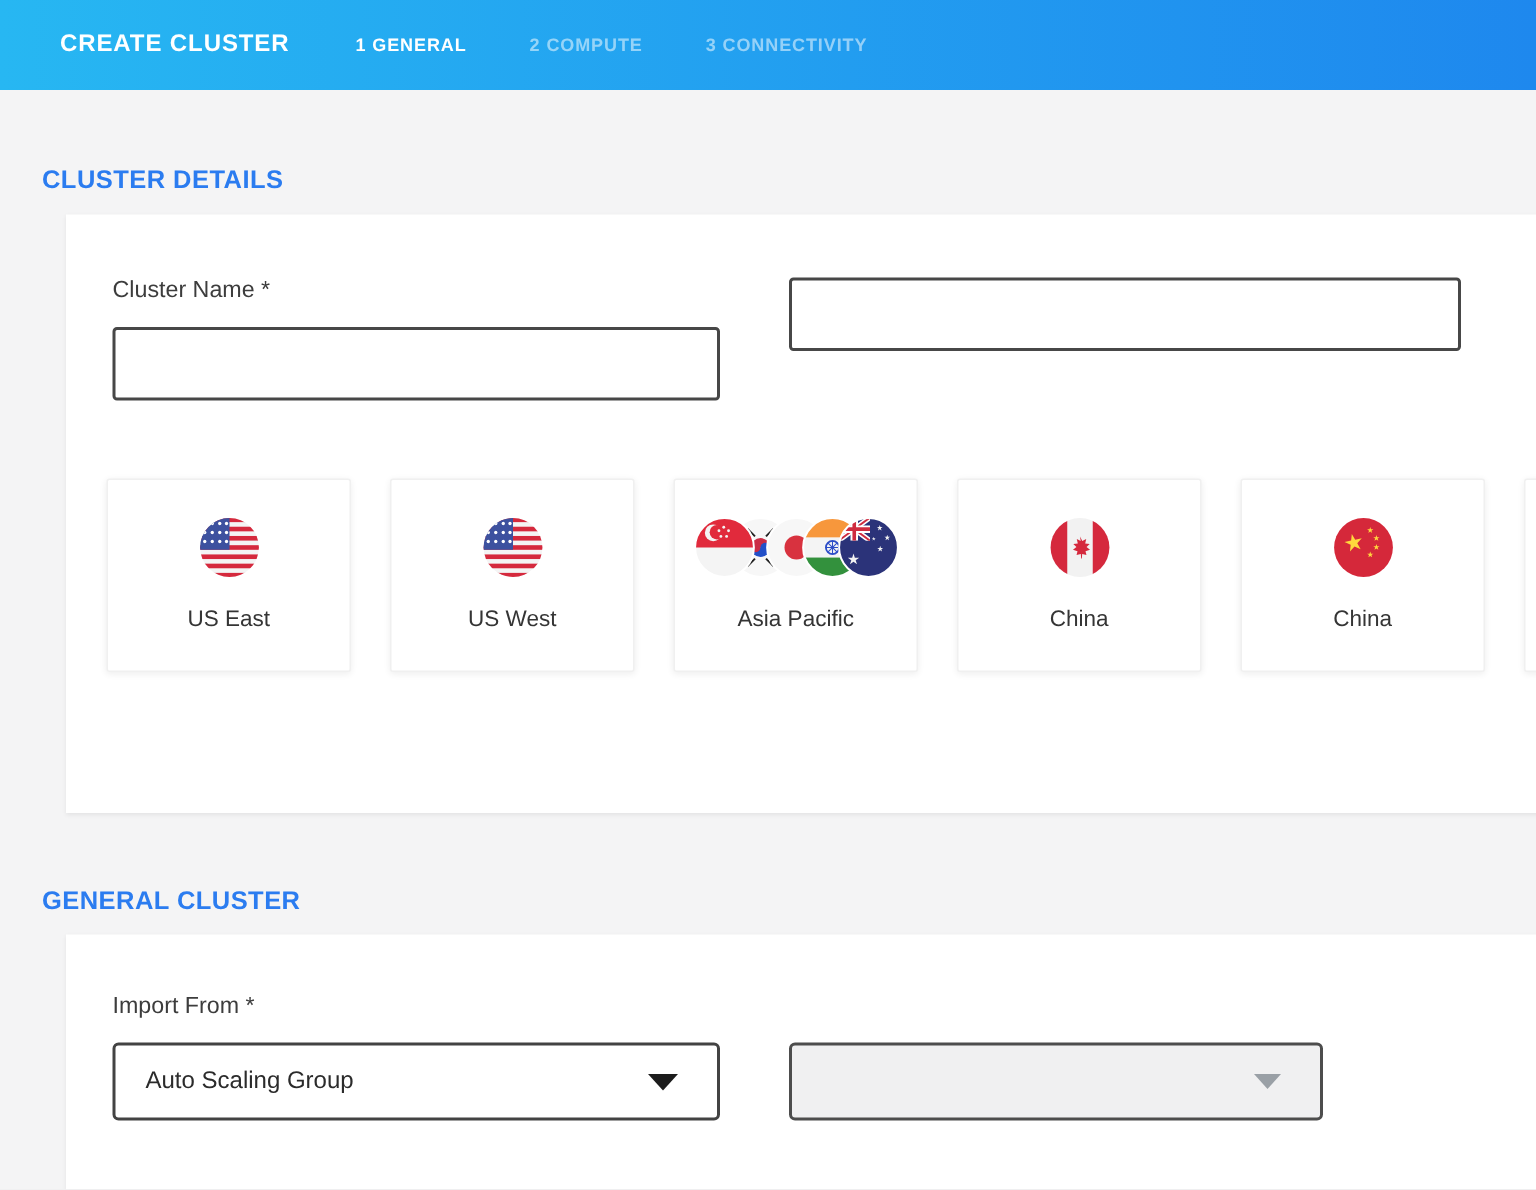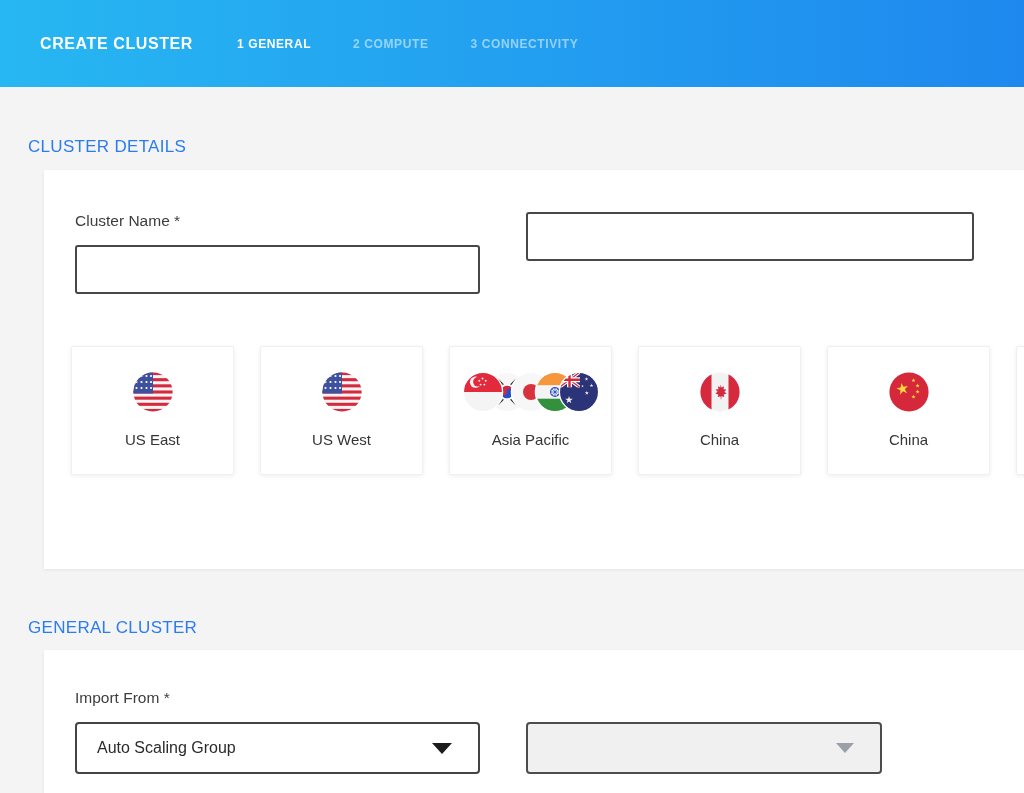--- a/index.html
+++ b/index.html
@@ -1,29 +1,29 @@
 <!DOCTYPE html>
 <html><head>
 <meta charset="utf-8">
 <style>
   * { margin:0; padding:0; box-sizing:border-box; }
   body { font-family:"Liberation Sans", sans-serif; background:#e9e9ea; }
   .screen { position:relative; width:1024px; height:793px; overflow:hidden; background:#f4f4f5; }
 
   
-  .topbar { height:87px; background:linear-gradient(90deg,#27b7f2 0%,#1e88ee 100%);
+  .topbar { height:60px; background:linear-gradient(90deg,#27b7f2 0%,#1e88ee 100%);
             display:flex; align-items:center; padding-left:40px; }
   .topbar-title { color:#fff; font-weight:bold; font-size:16px; letter-spacing:.6px; margin-right:44px; }
   .steps { display:flex; align-items:center; }
   .step { color:rgba(255,255,255,.52); font-weight:bold; font-size:12px; letter-spacing:.6px;
           margin-right:42px; cursor:pointer; white-space:nowrap; }
   .step.active { color:#fff; }
 
   
-  .section-heading { color:#2b7cf0; font-size:17px; font-weight:normal; letter-spacing:.3px;
+  .section-heading { color:#2b7cf0; font-size:17px; font-weight:bold; letter-spacing:.3px;
                      margin:0 0 0 28px; }
   .section-heading.first { padding-top:50px; }
   .section-heading.second { padding-top:49px; }
 
   
   .card { background:#fff; margin-left:44px; width:996px; box-shadow:0 1px 3px rgba(0,0,0,.07); }
   .card-details { margin-top:13px; height:399px; padding:42px 0 0 31px; }
   .card-import  { margin-top:12px; height:170px; padding:39px 0 0 31px; }
 
   .fields-row { display:flex; }

